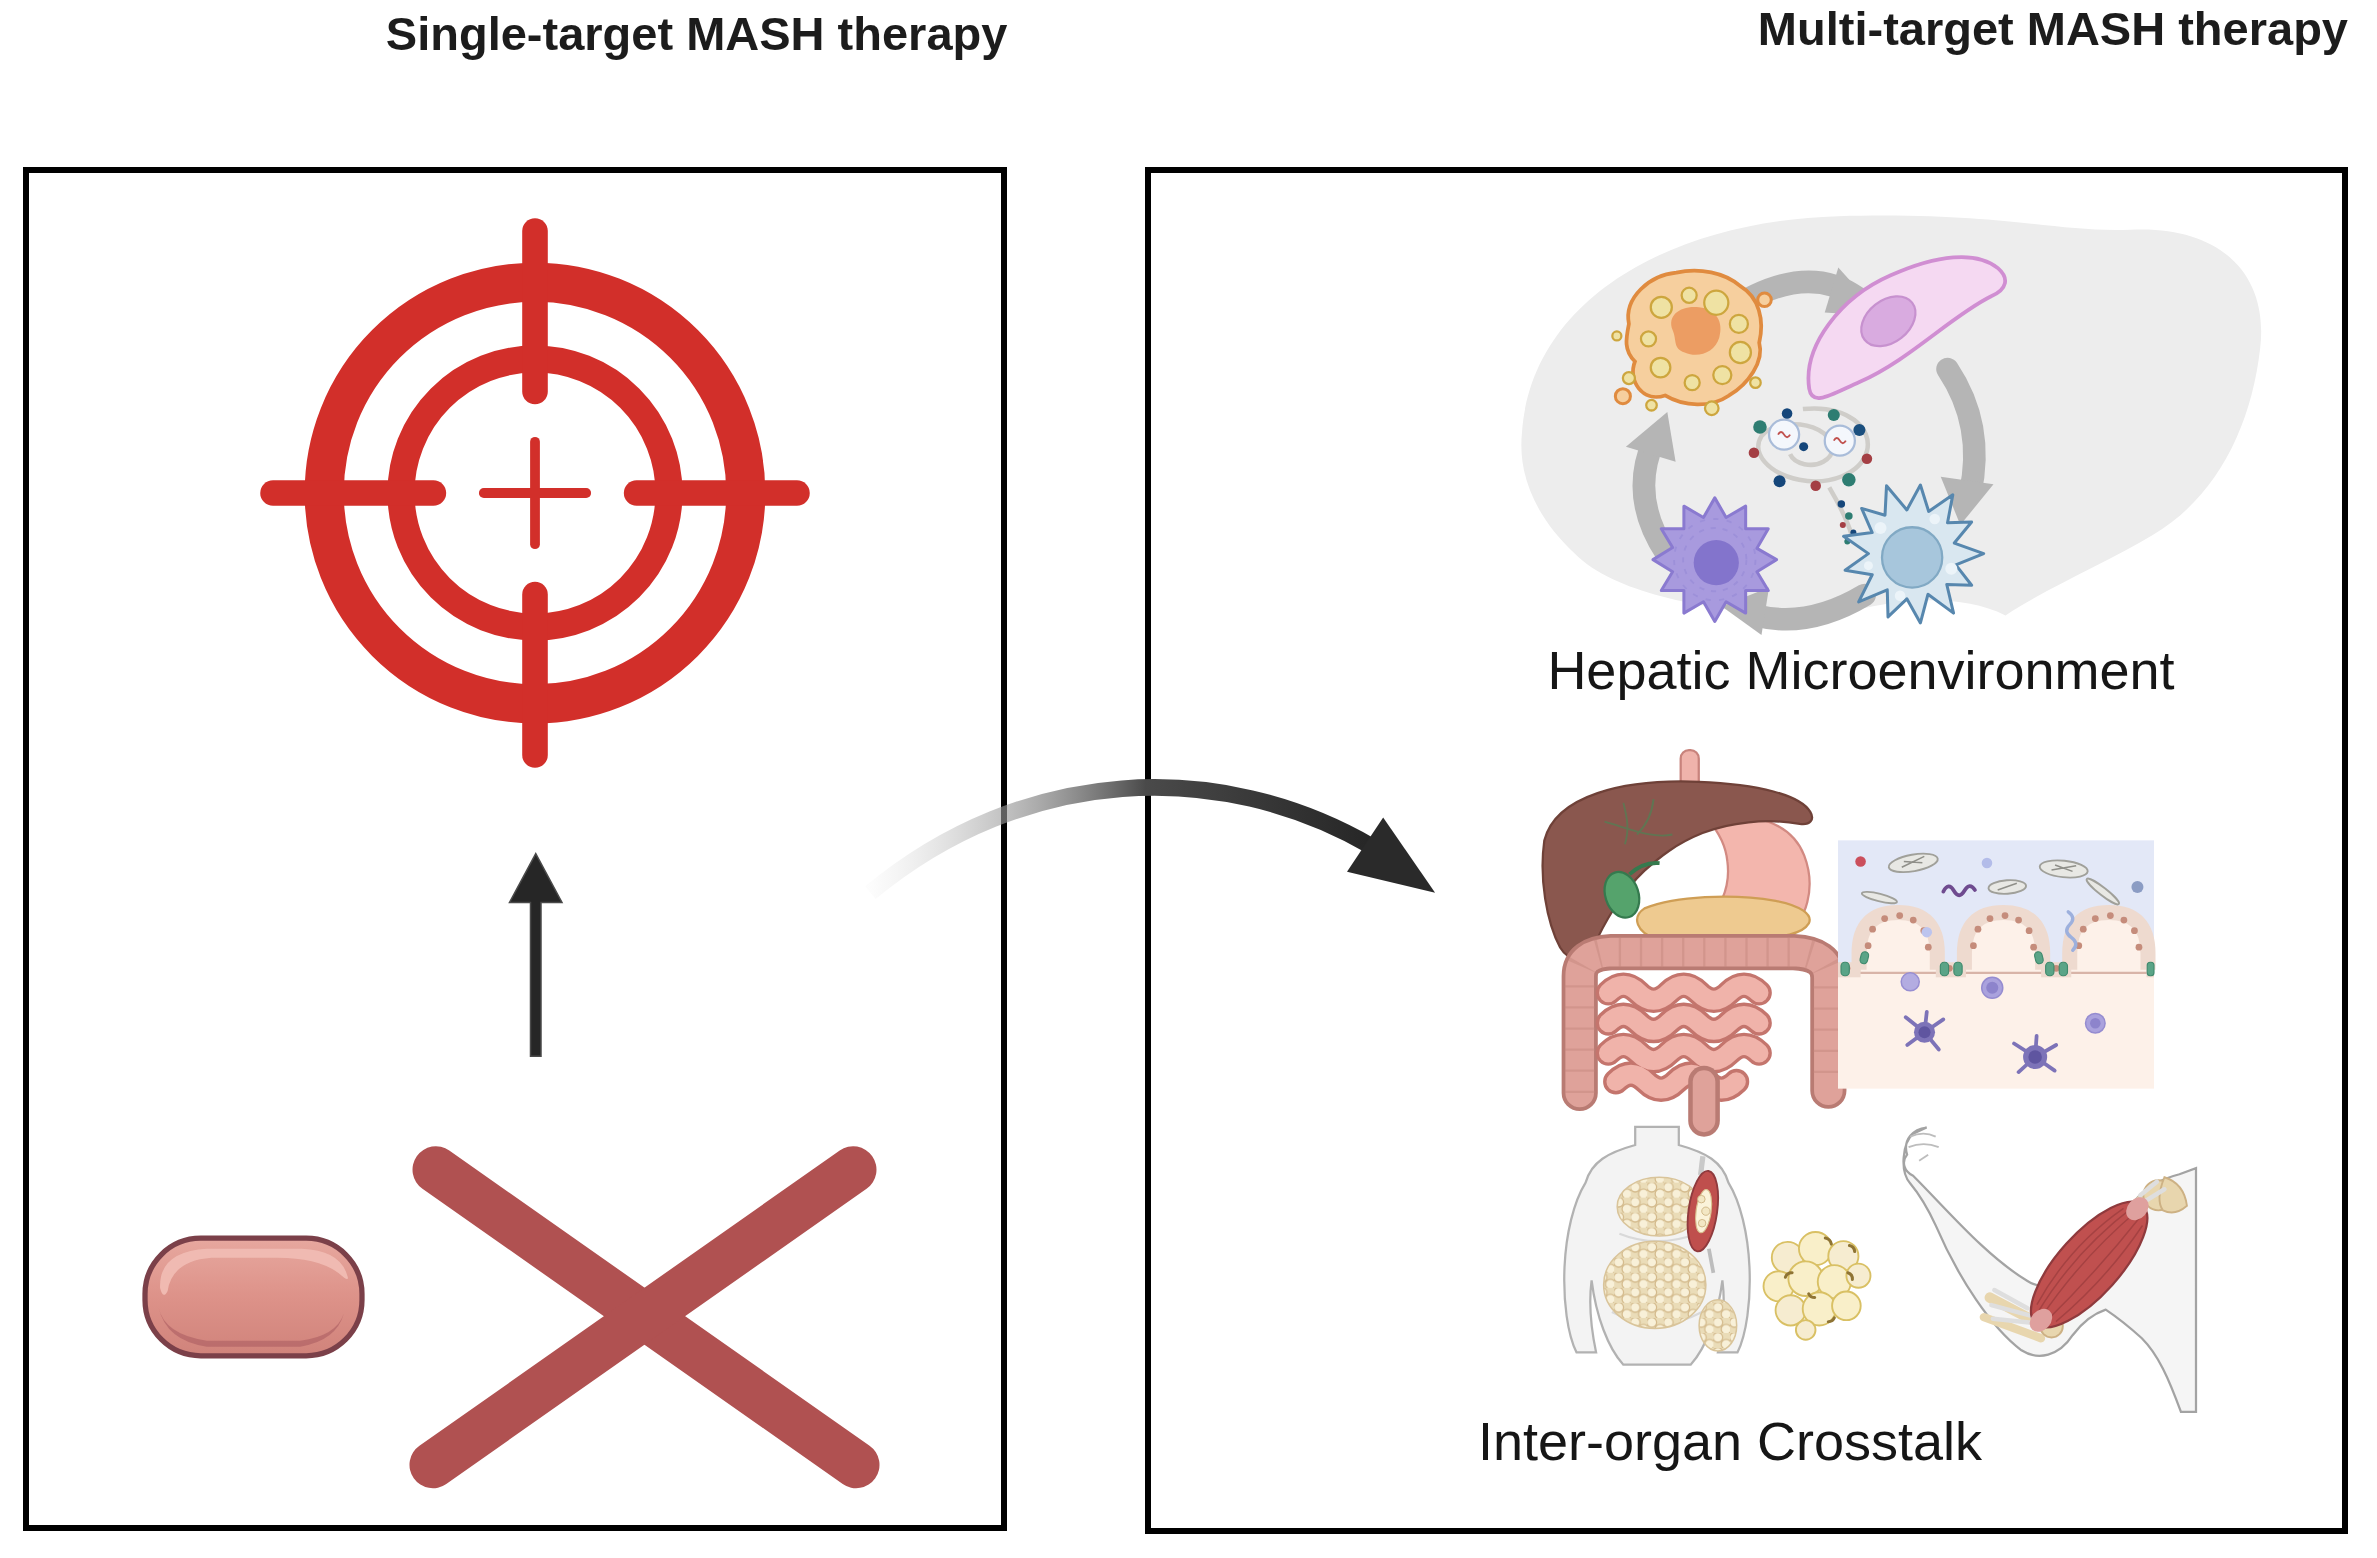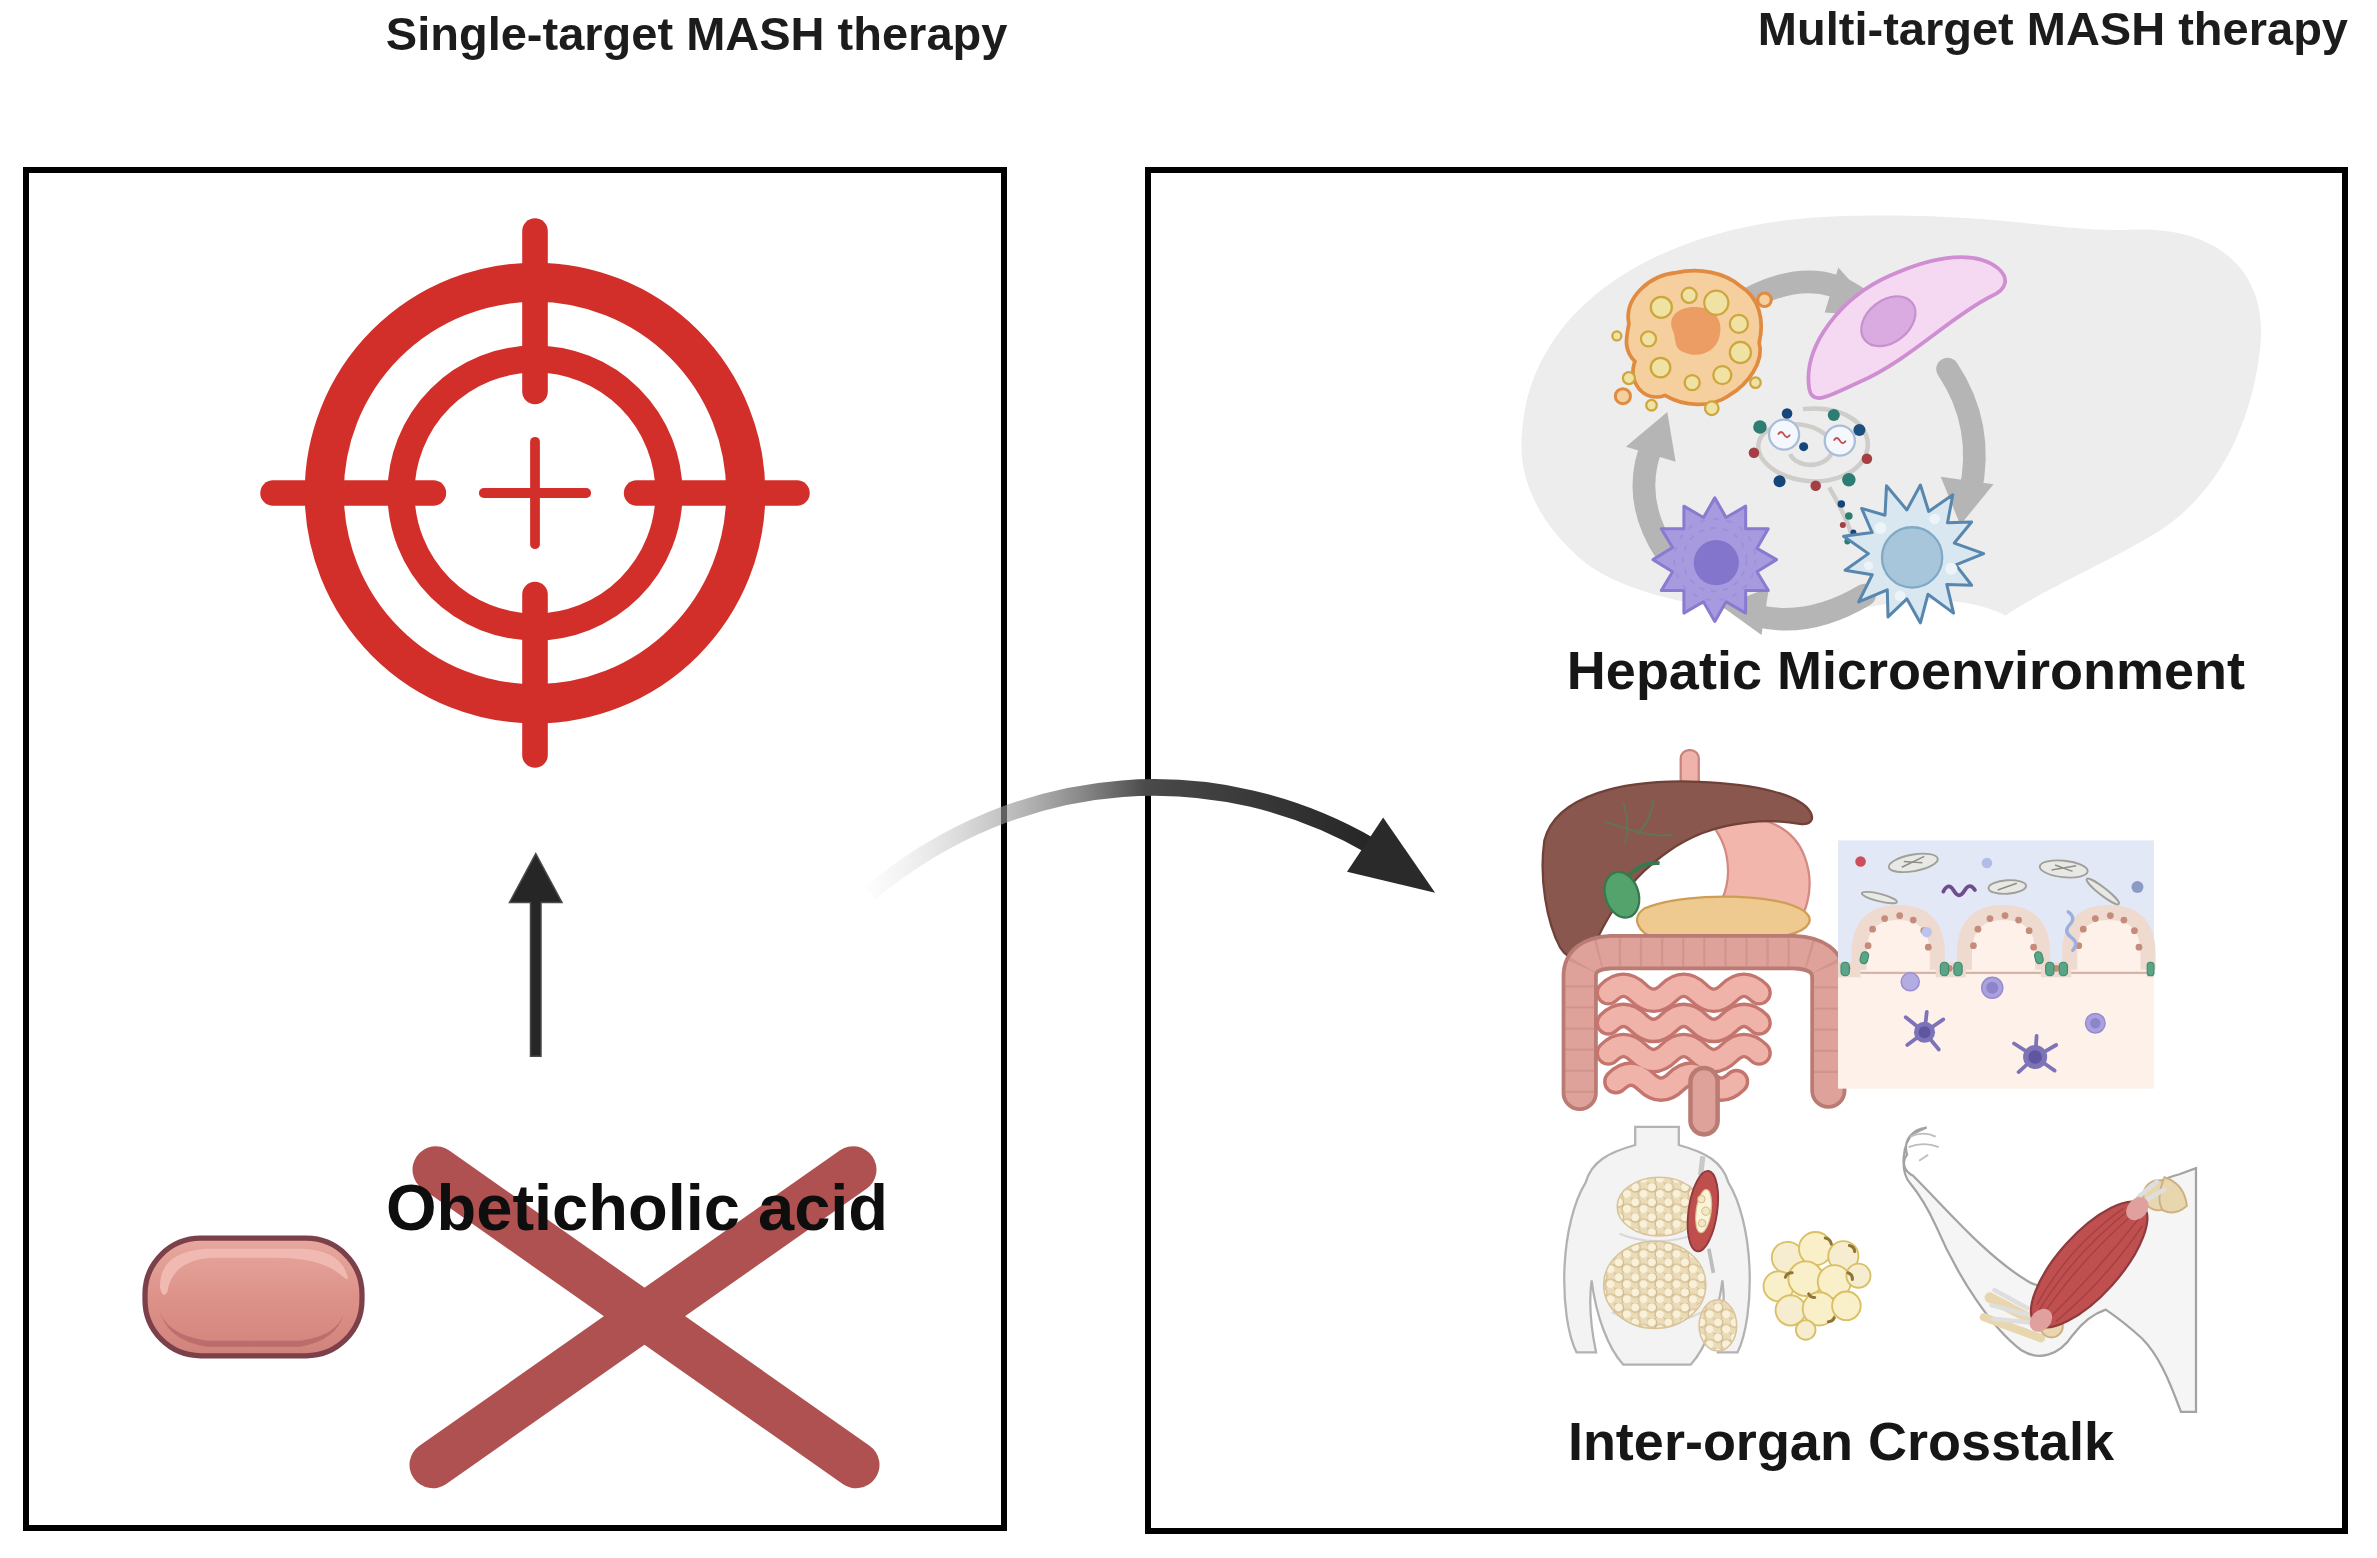--- a/index.html
+++ b/index.html
@@ -1,21 +1,21 @@
 <!DOCTYPE html>
 <html style="font-size:12px"><head>
 <meta charset="utf-8">
 <style>
   html,body{margin:0;padding:0;background:#ffffff;}
   body{width:2377px;height:1559px;position:relative;overflow:hidden;
        font-family:"Liberation Sans",sans-serif;}
   .abs{position:absolute;}
   .panel{position:absolute;border:6px solid #000;background:#fff;box-sizing:border-box;}
   .title{position:absolute;text-align:right;font-weight:700;font-size:47px;color:#1c1c1c;letter-spacing:0px;}
-  .seclabel{position:absolute;text-align:right;font-weight:700;font-size:54px;color:#161616;}
+  .seclabel{position:absolute;text-align:center;font-weight:400;font-size:54px;color:#161616;}
   .drugs{position:absolute;left:386px;top:1169px;z-index:6;font-weight:700;font-size:65px;
          line-height:78px;color:#0e0e0e;white-space:nowrap;}
   svg{position:absolute;overflow:visible;}
 </style>
 </head>
 <body>
 
 <div class="title" style="left:23.4px;top:6px;width:984px;">Single-target MASH therapy</div>
 <div class="title" style="left:1145px;top:1px;width:1203px;">Multi-target MASH therapy</div>
 
@@ -57,21 +57,20 @@
 </svg>
 
 <svg class="abs" style="left:407px;top:1141px;z-index:5;" width="475" height="354" viewBox="0 0 630 470">
   <g stroke="#b05151" stroke-width="62" stroke-linecap="round">
     <line x1="38" y1="38" x2="596" y2="430"></line>
     <line x1="592" y1="38" x2="34" y2="430"></line>
   </g>
 </svg>
 
 <div class="drugs">
-  <div>Obeticholic acid</div>
 </div>
 
 <svg class="abs" style="left:844px;top:742px;z-index:9;" width="625" height="181" viewBox="0 0 830 240">
   <defs>
     <linearGradient id="fadeArrow" x1="0" y1="0" x2="1" y2="0">
       <stop offset="0" stop-color="#cccccc" stop-opacity="0.05"></stop>
       <stop offset="0.22" stop-color="#a9a9a9" stop-opacity="0.55"></stop>
       <stop offset="0.55" stop-color="#4a4a4a"></stop>
       <stop offset="1" stop-color="#262626"></stop>
     </linearGradient>

